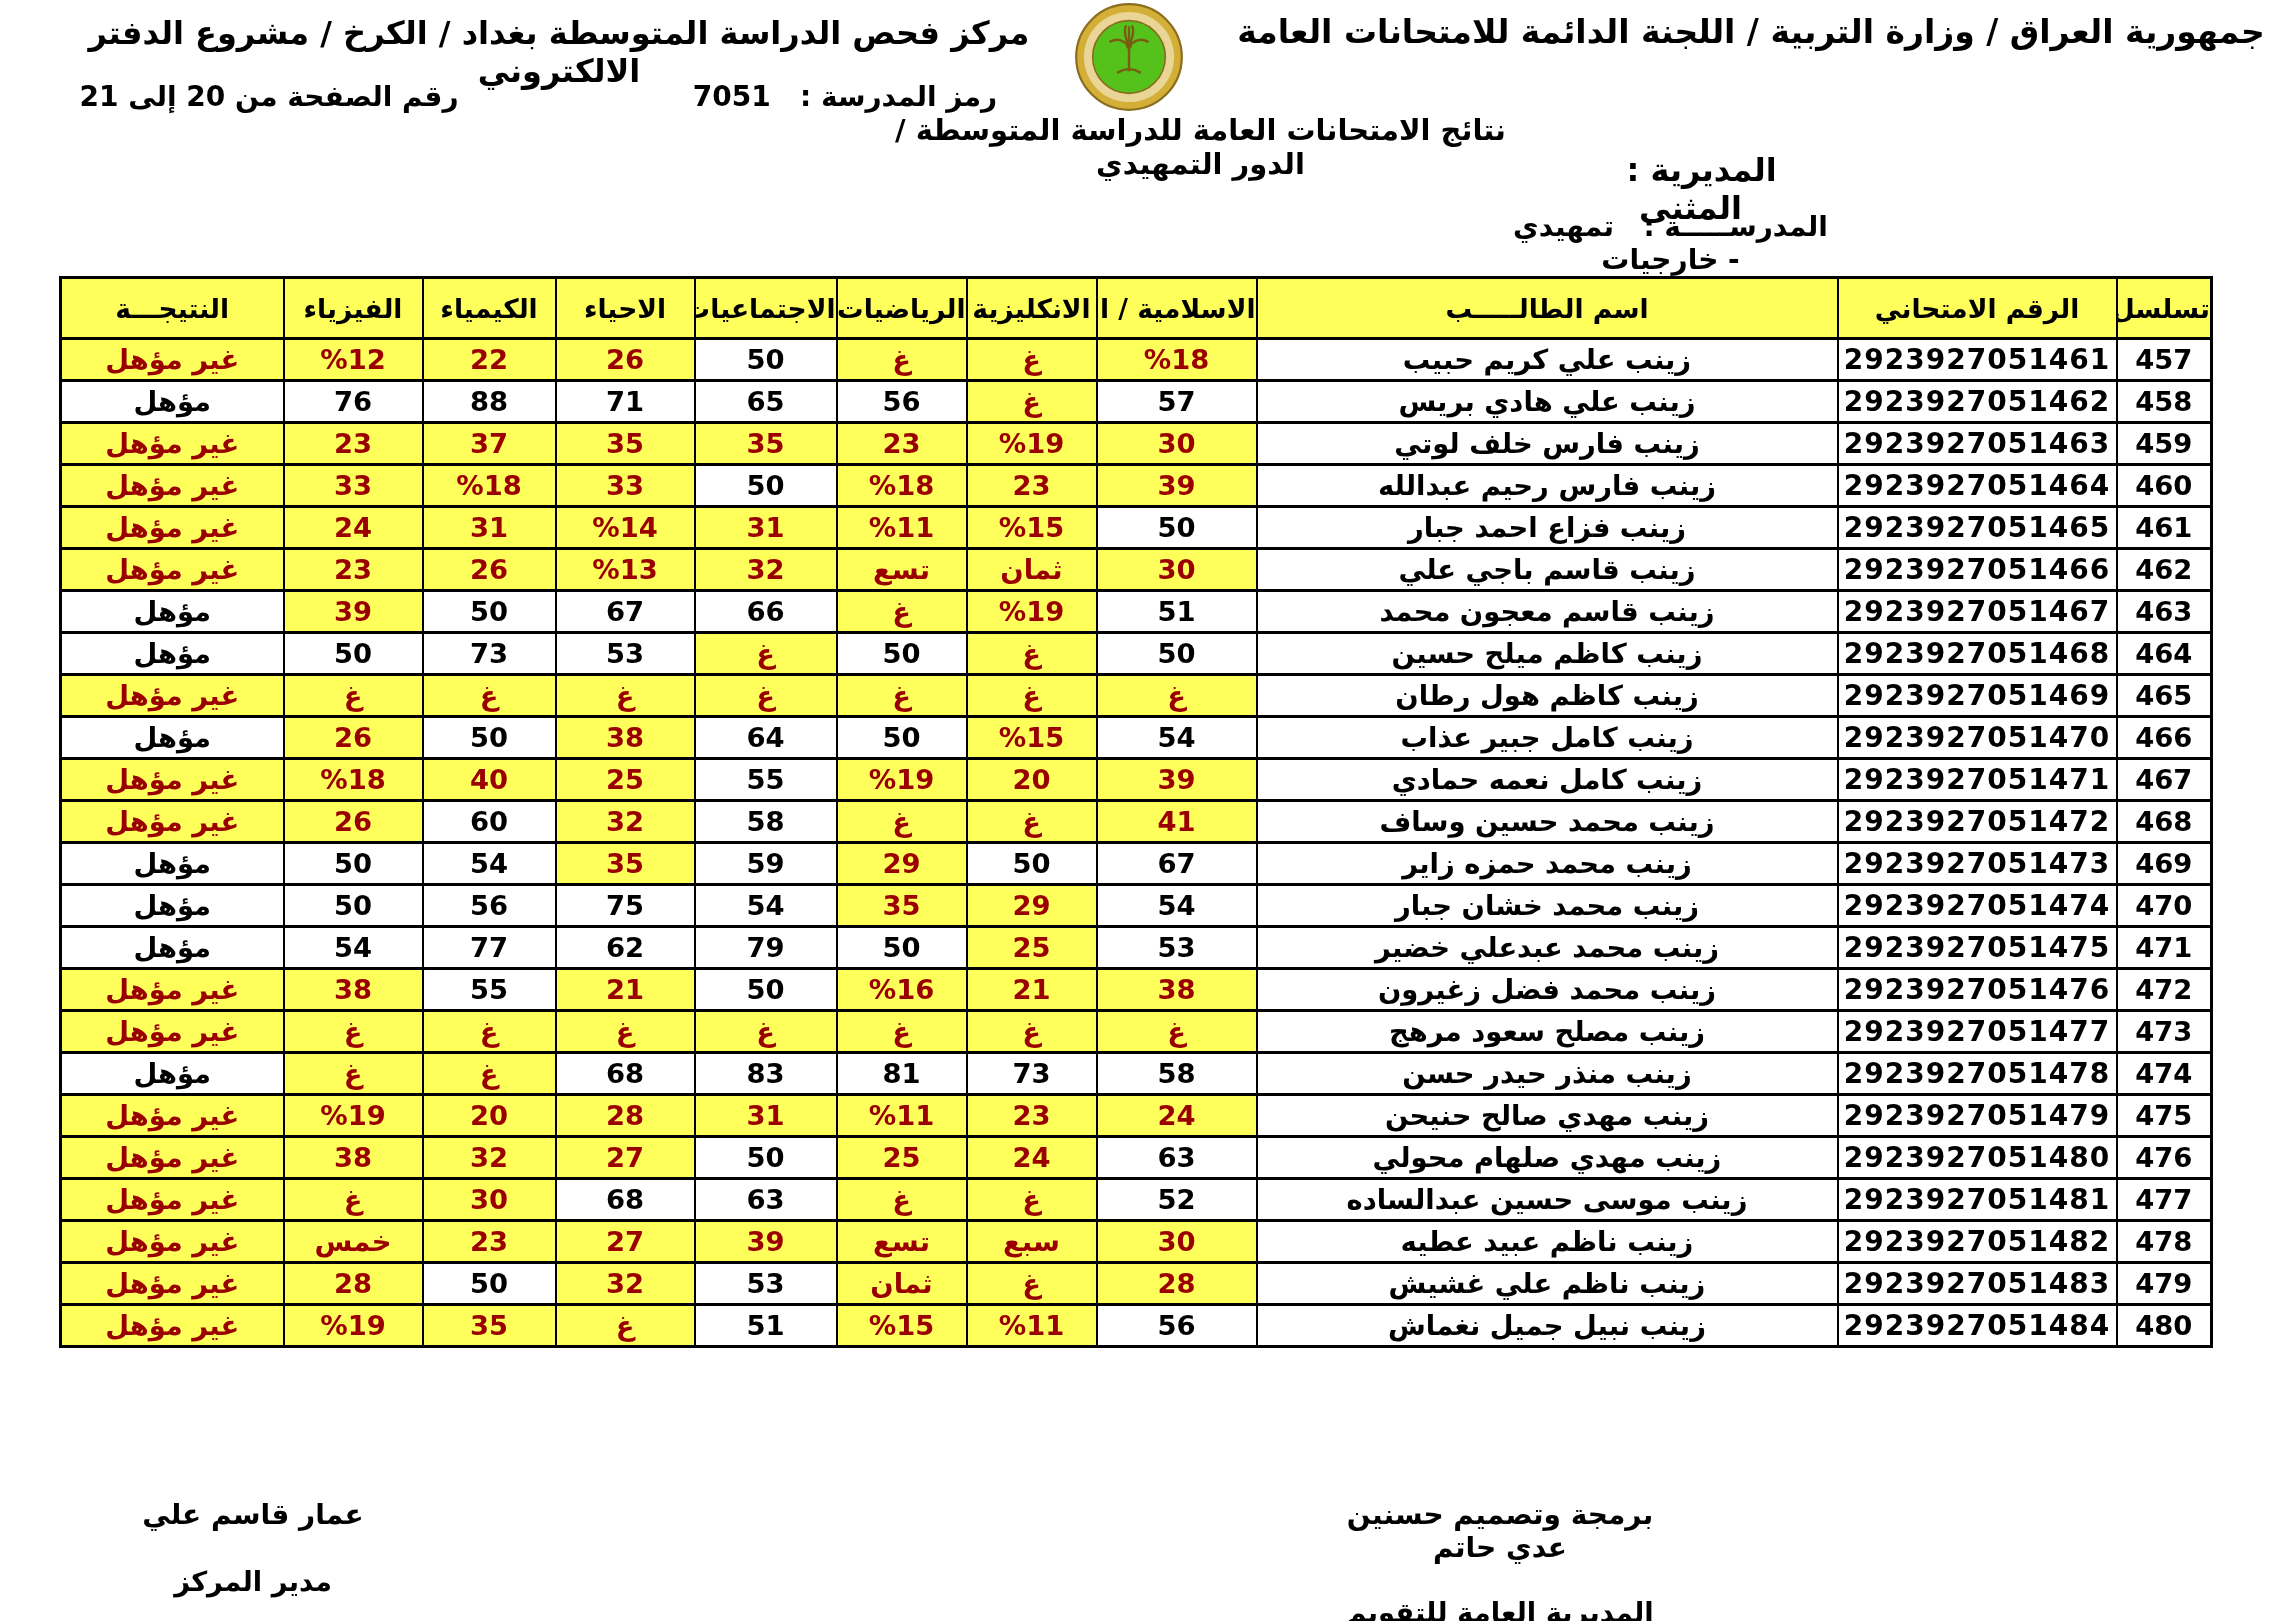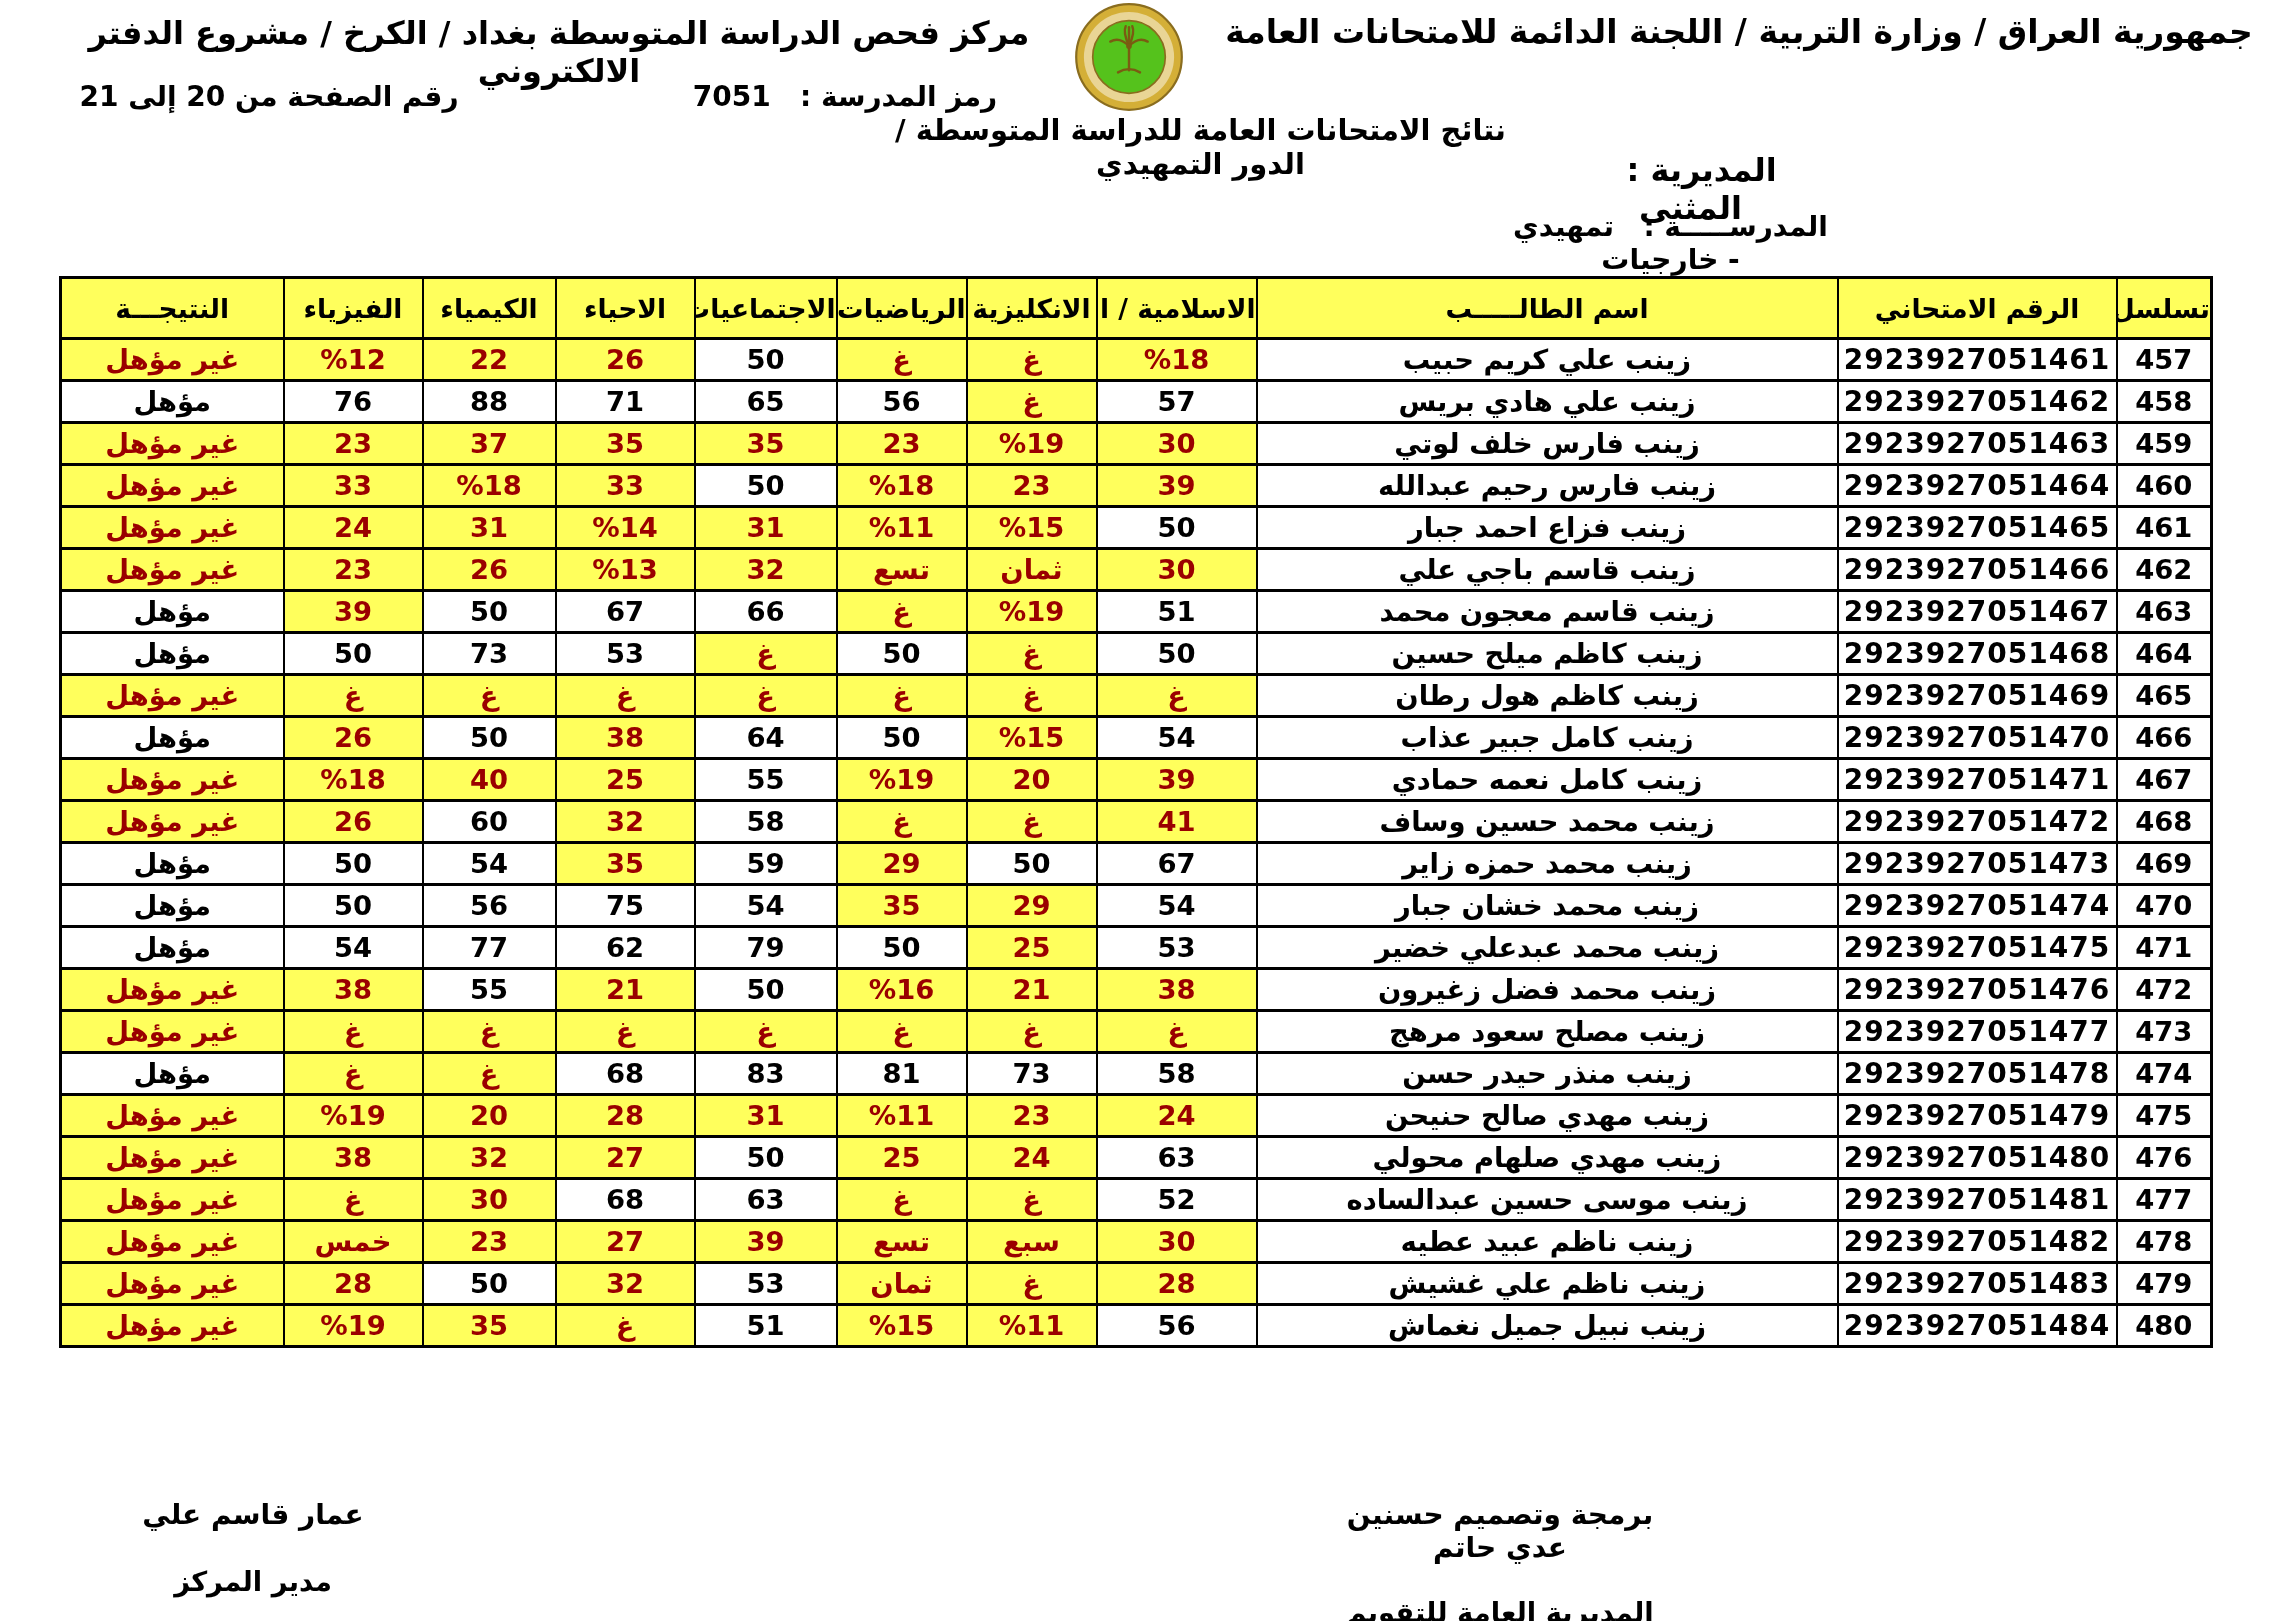--- a/index.html
+++ b/index.html
@@ -5,21 +5,21 @@
   :root{
     --hl:#ffff5c;
     --fail:#9a0000;
   }
   *{box-sizing:border-box;margin:0;padding:0;}
   html,body{background:#ffffff;}
   body{font-family:"DejaVu Sans",sans-serif;font-weight:bold;color:#000;}
   .page{position:relative;width:2293px;height:1621px;background:#fff;overflow:hidden;}
 
   
-  .hdr-right{position:absolute;top:11.8px;right:15px;width:1078px;text-align:center;
+  .hdr-right{position:absolute;top:11.8px;right:3px;width:1078px;text-align:center;
              font-size:33px;direction:rtl;}
   .hdr-left{position:absolute;top:13.7px;left:54px;width:1010px;text-align:center;
             font-size:32px;direction:rtl;}
   .logo{position:absolute;top:2px;left:1071px;width:116px;height:110px;}
   .logo svg{width:100%;height:100%;}
   .school-code{position:absolute;top:80px;left:676px;width:338px;text-align:center;
                font-size:28px;direction:rtl;}
   .page-range{position:absolute;top:80px;left:78px;width:382px;text-align:center;
               font-size:28px;direction:rtl;}
   .exam-title{position:absolute;top:113px;left:872px;width:657px;text-align:center;

